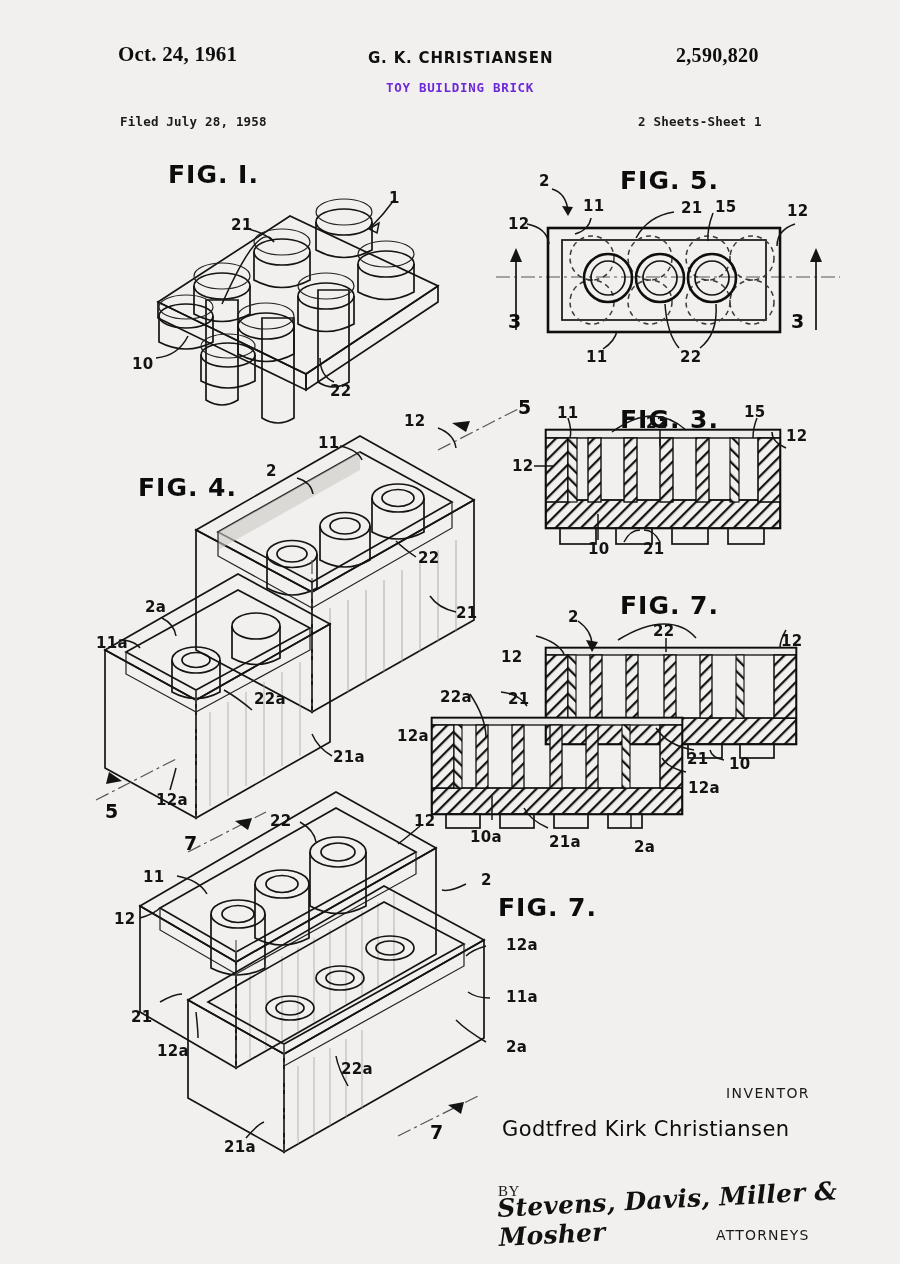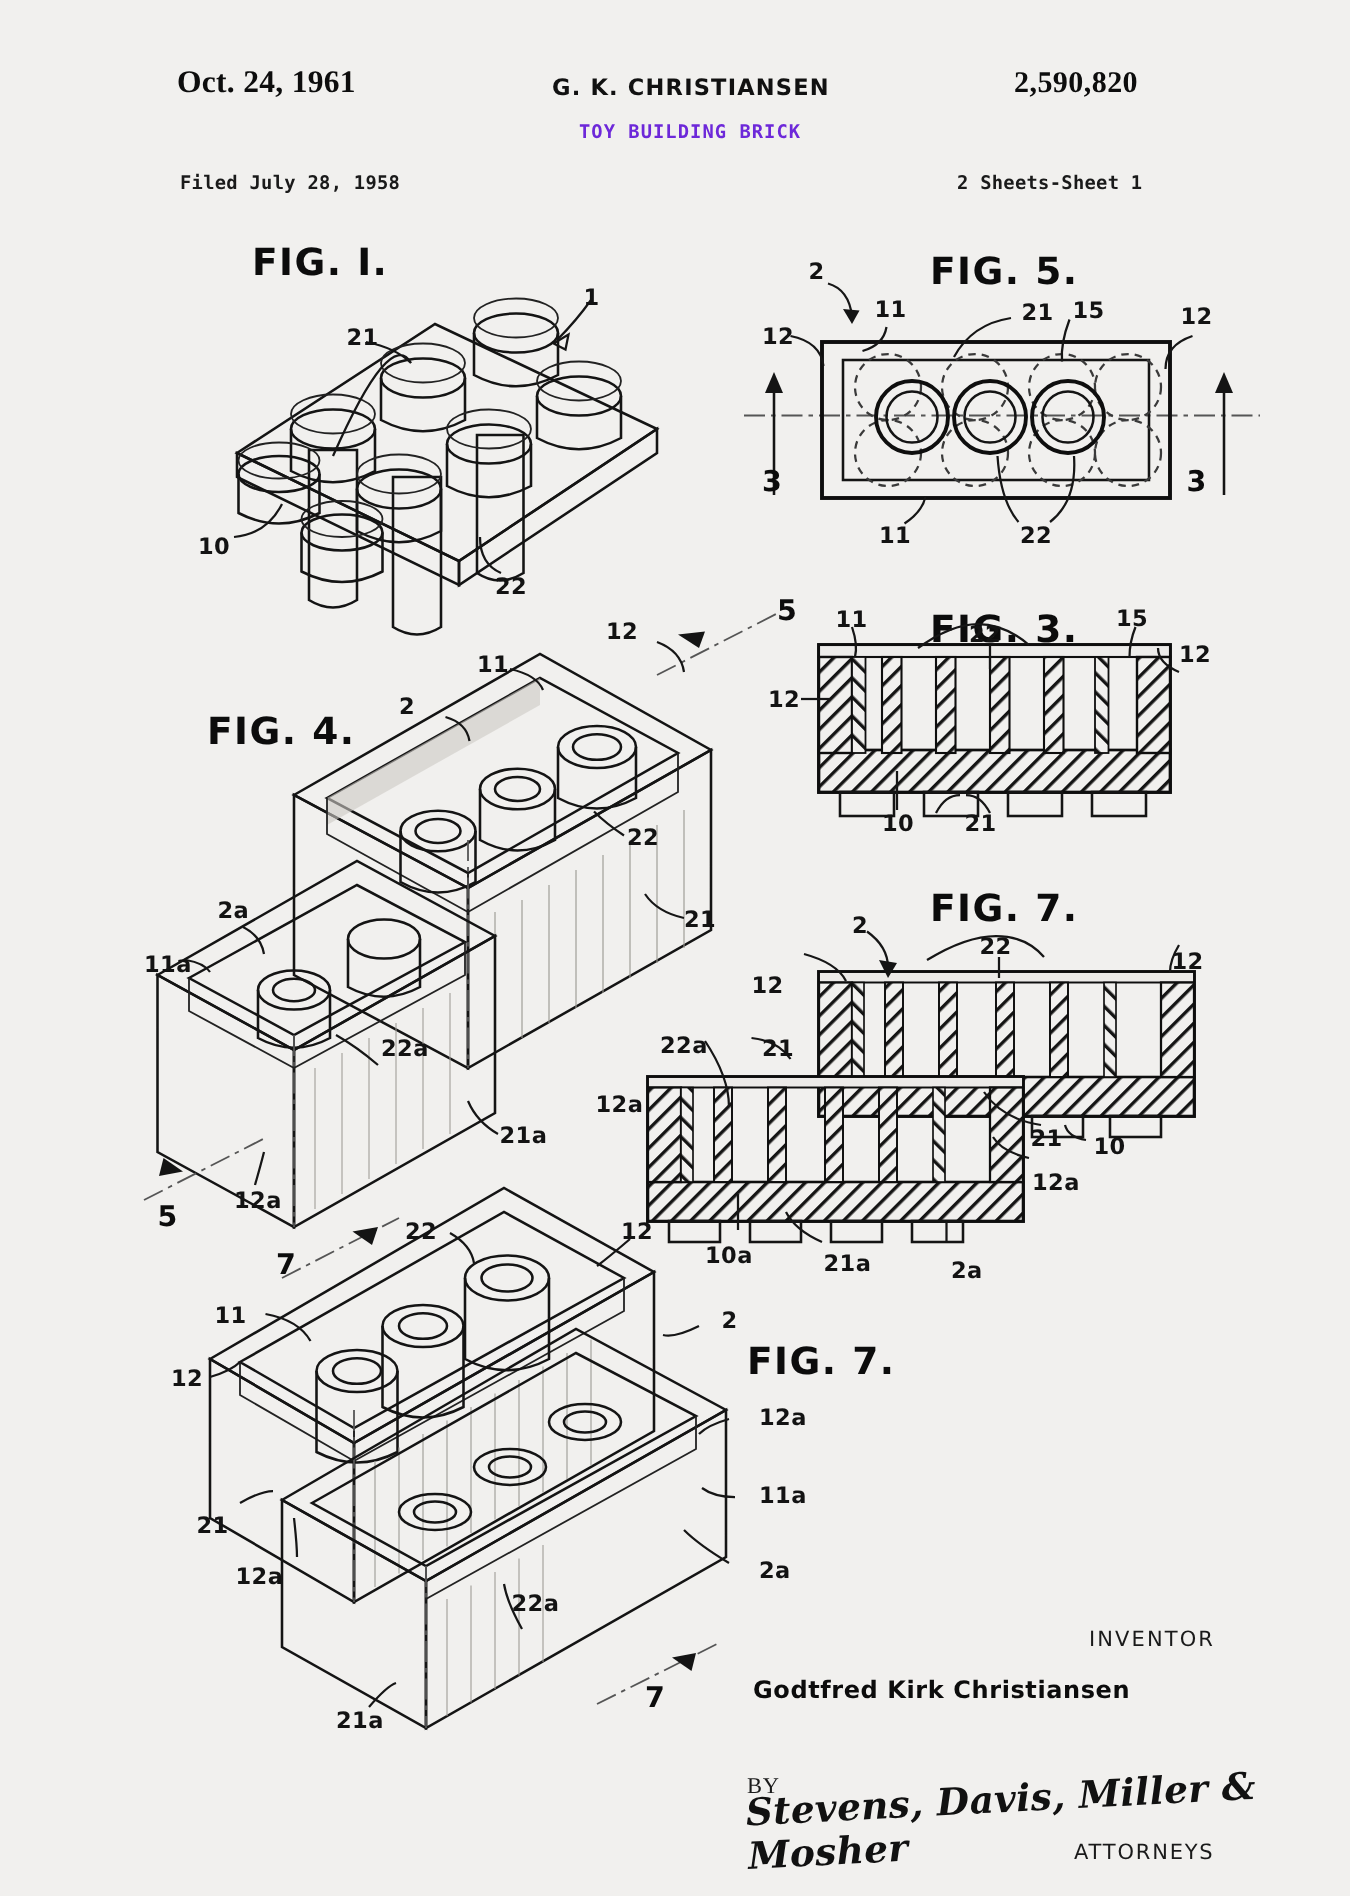--- a/index.html
+++ b/index.html
@@ -67,21 +67,21 @@
     font-weight:bold;font-size:19px;color:#0c0c0c;
   }
 
   
   .sig-inventor-lbl{
     position:absolute;left:726px;top:1085px;
     font-family:"DejaVu Sans", sans-serif;font-size:14px;letter-spacing:1.4px;color:#1a1a1a;
   }
   .sig-name{
     position:absolute;left:502px;top:1117px;
-    font-family:"DejaVu Sans", sans-serif;font-weight:bold;font-size:16px;letter-spacing:.4px;color:#0c0c0c;
+    font-family:"DejaVu Sans", sans-serif;font-weight:normal;font-size:21px;letter-spacing:.4px;color:#0c0c0c;
   }
   .sig-by{
     position:absolute;left:498px;top:1183px;
     font-family:"Liberation Serif", serif;font-size:15px;letter-spacing:.5px;color:#1a1a1a;
   }
   .sig-firm{
     position:absolute;left:498px;top:1194px;
     font-family:"DejaVu Serif", serif;font-style:italic;font-weight:bold;
     font-size:25px;letter-spacing:.2px;color:#111;
     transform:rotate(-3deg);transform-origin:left center;

